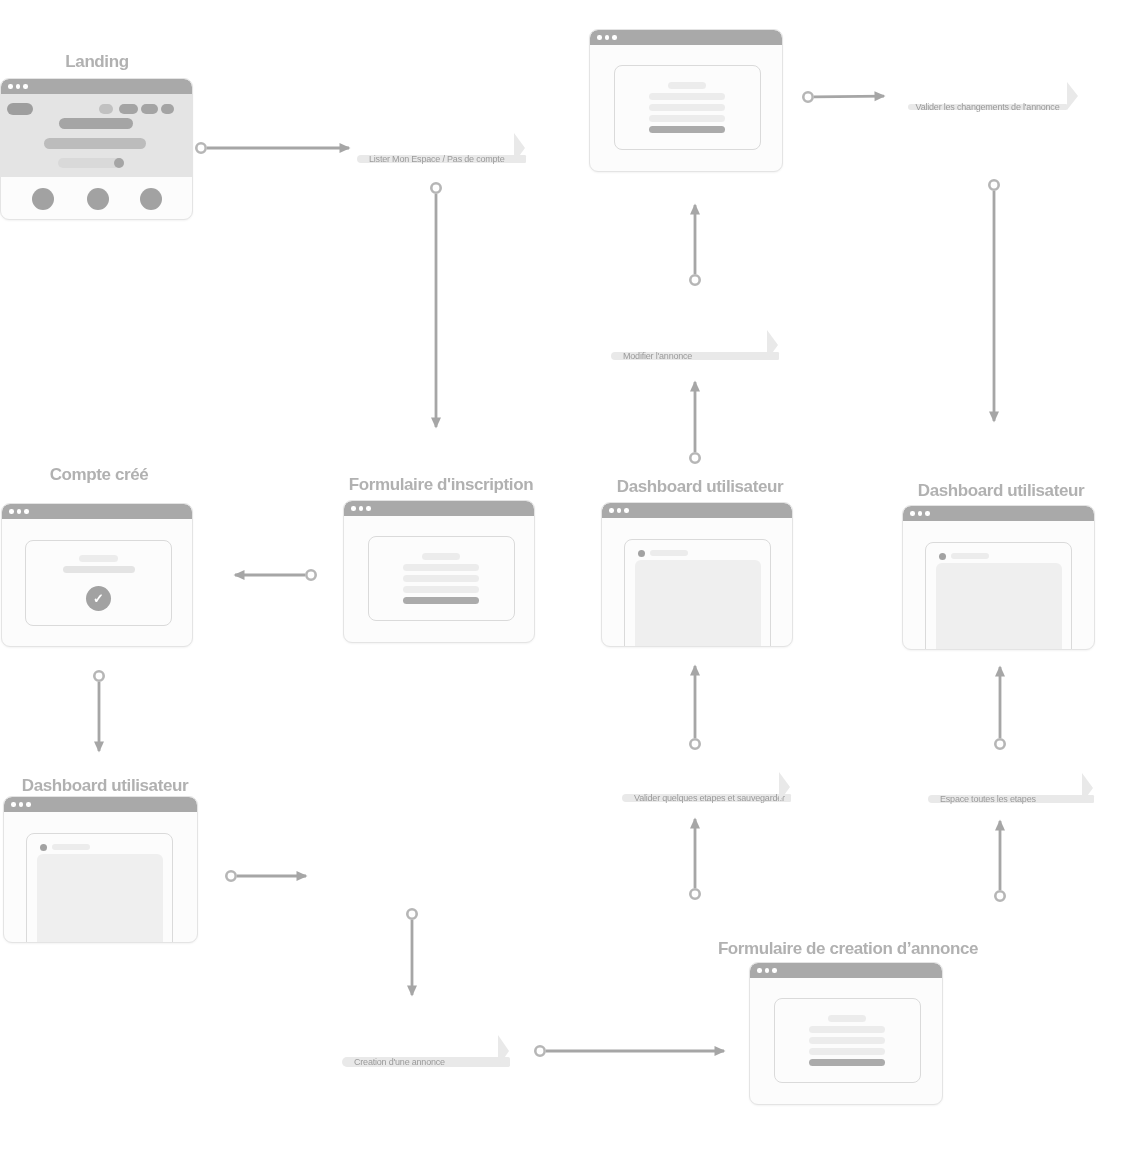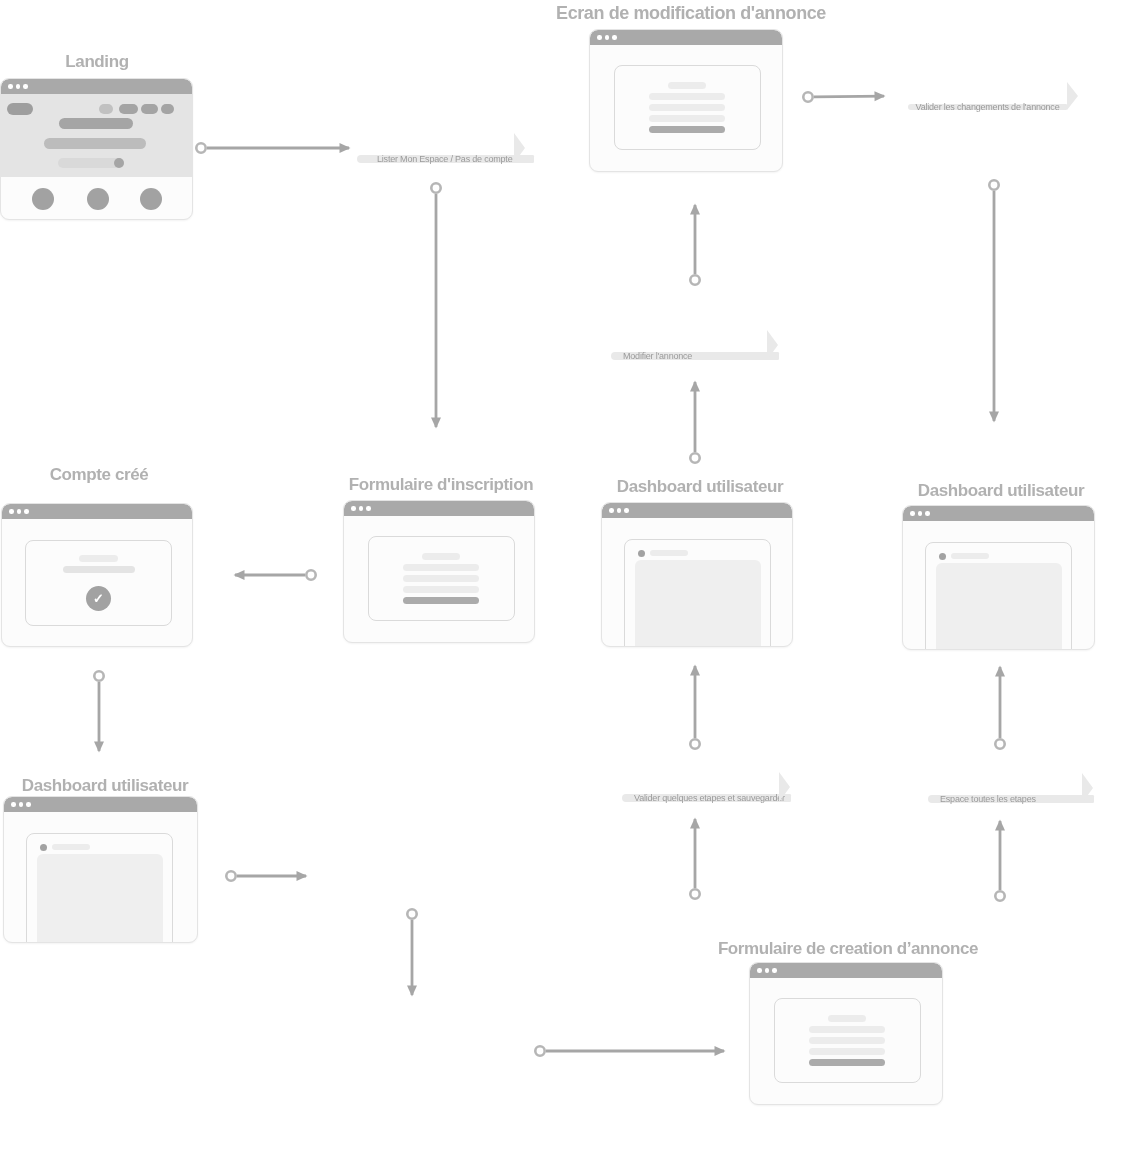--- a/index.html
+++ b/index.html
@@ -149,21 +149,20 @@
         <line x1="1000" y1="738" x2="1000" y2="667" stroke="#a6a6a6" stroke-width="2.8" marker-end="url(#ah)"></line>
         <circle cx="1000" cy="744" r="4.7" fill="#ffffff" stroke="#b6b6b6" stroke-width="2.6"></circle>
       </g>
       <g>
         <line x1="1000" y1="890" x2="1000" y2="821" stroke="#a6a6a6" stroke-width="2.8" marker-end="url(#ah)"></line>
         <circle cx="1000" cy="896" r="4.7" fill="#ffffff" stroke="#b6b6b6" stroke-width="2.6"></circle>
       </g>
     </svg>
   <div class="nodes-layer">
       <div class="node-title" style="left: 97px; top: 52px; font-size: 17px;">Landing</div>
-      <div class="node-title" style="left: 691px; top: 3px; font-size: 18px;">Ecran de modification d'annonce</div>
       <div class="node-title" style="left: 99px; top: 465px; font-size: 17px;">Compte créé</div>
       <div class="node-title" style="left: 441px; top: 475px; font-size: 17px;">Formulaire d'inscription</div>
       <div class="node-title" style="left: 700px; top: 477px; font-size: 17px;">Dashboard utilisateur</div>
       <div class="node-title" style="left: 1001px; top: 481px; font-size: 17px;">Dashboard utilisateur</div>
       <div class="node-title" style="left: 105px; top: 776px; font-size: 17px;">Dashboard utilisateur</div>
       <div class="node-title" style="left: 848px; top: 939px; font-size: 17px;">Formulaire de creation d’annonce</div>
       <div class="window" style="left: 0px; top: 78px; width: 193px; height: 142px;">
         <div class="win-header">
           <div class="win-dot"></div>
           <div class="win-dot"></div>
@@ -268,21 +267,21 @@
         </div>
         <div class="inner-card" style="left: 24px; top: 35px; width: 145px; height: 83px;">
           <div class="tbar" style="left: 53px; top: 16px; width: 38px; height: 7px; background: rgb(236, 236, 236);"></div>
           <div class="tbar" style="left: 34px; top: 27px; width: 76px; height: 7px; background: rgb(236, 236, 236);"></div>
           <div class="tbar" style="left: 34px; top: 38px; width: 76px; height: 7px; background: rgb(236, 236, 236);"></div>
           <div class="tbar" style="left: 34px; top: 49px; width: 76px; height: 7px; background: rgb(236, 236, 236);"></div>
           <div class="tbar" style="left: 34px; top: 60px; width: 76px; height: 7px; background: rgb(171, 171, 171);"></div>
         </div>
       </div>
       <div class="chip" style="left: 357px; top: 133px; width: 168px; height: 30px;">
-        <div class="chip-body" style="width: 157px; justify-content: flex-start; padding-left: 20px;">
+        <div class="chip-body" style="width: 157px; justify-content: flex-start; padding-left: 12px;">
           <div class="chip-label">Lister Mon Espace / Pas de compte</div>
         </div>
         <div class="chip-point" style="left: 157px; top: 0px; border-top: 15px solid transparent; border-bottom: 15px solid transparent; border-left: 11px solid rgb(233, 233, 233);"></div>
       </div>
       <div class="chip" style="left: 908px; top: 82px; width: 170px; height: 28px;">
         <div class="chip-body" style="width: 159px; justify-content: center;">
           <div class="chip-label">Valider les changements de l'annonce</div>
         </div>
         <div class="chip-point" style="left: 159px; top: 0px; border-top: 14px solid transparent; border-bottom: 14px solid transparent; border-left: 11px solid rgb(233, 233, 233);"></div>
       </div>
@@ -297,14 +296,20 @@
           <div class="chip-label">Valider quelques etapes et sauvegarder</div>
         </div>
         <div class="chip-point" style="left: 157px; top: 0px; border-top: 15px solid transparent; border-bottom: 15px solid transparent; border-left: 11px solid rgb(233, 233, 233);"></div>
       </div>
       <div class="chip" style="left: 928px; top: 773px; width: 165px; height: 30px;">
         <div class="chip-body" style="width: 154px; justify-content: flex-start; padding-left: 12px;">
           <div class="chip-label">Espace toutes les etapes</div>
         </div>
         <div class="chip-point" style="left: 154px; top: 0px; border-top: 15px solid transparent; border-bottom: 15px solid transparent; border-left: 11px solid rgb(233, 233, 233);"></div>
       </div>
+      <div class="chip" style="left: 342px; top: 1035px; width: 167px; height: 32px;">
+        <div class="chip-body" style="width: 156px; justify-content: flex-start; padding-left: 12px;">
+          <div class="chip-label">Creation d'une annonce</div>
+        </div>
+        <div class="chip-point" style="left: 156px; top: 0px; border-top: 16px solid transparent; border-bottom: 16px solid transparent; border-left: 11px solid rgb(233, 233, 233);"></div>
+      </div>
     </div>
 </div>
 
 </body></html>

